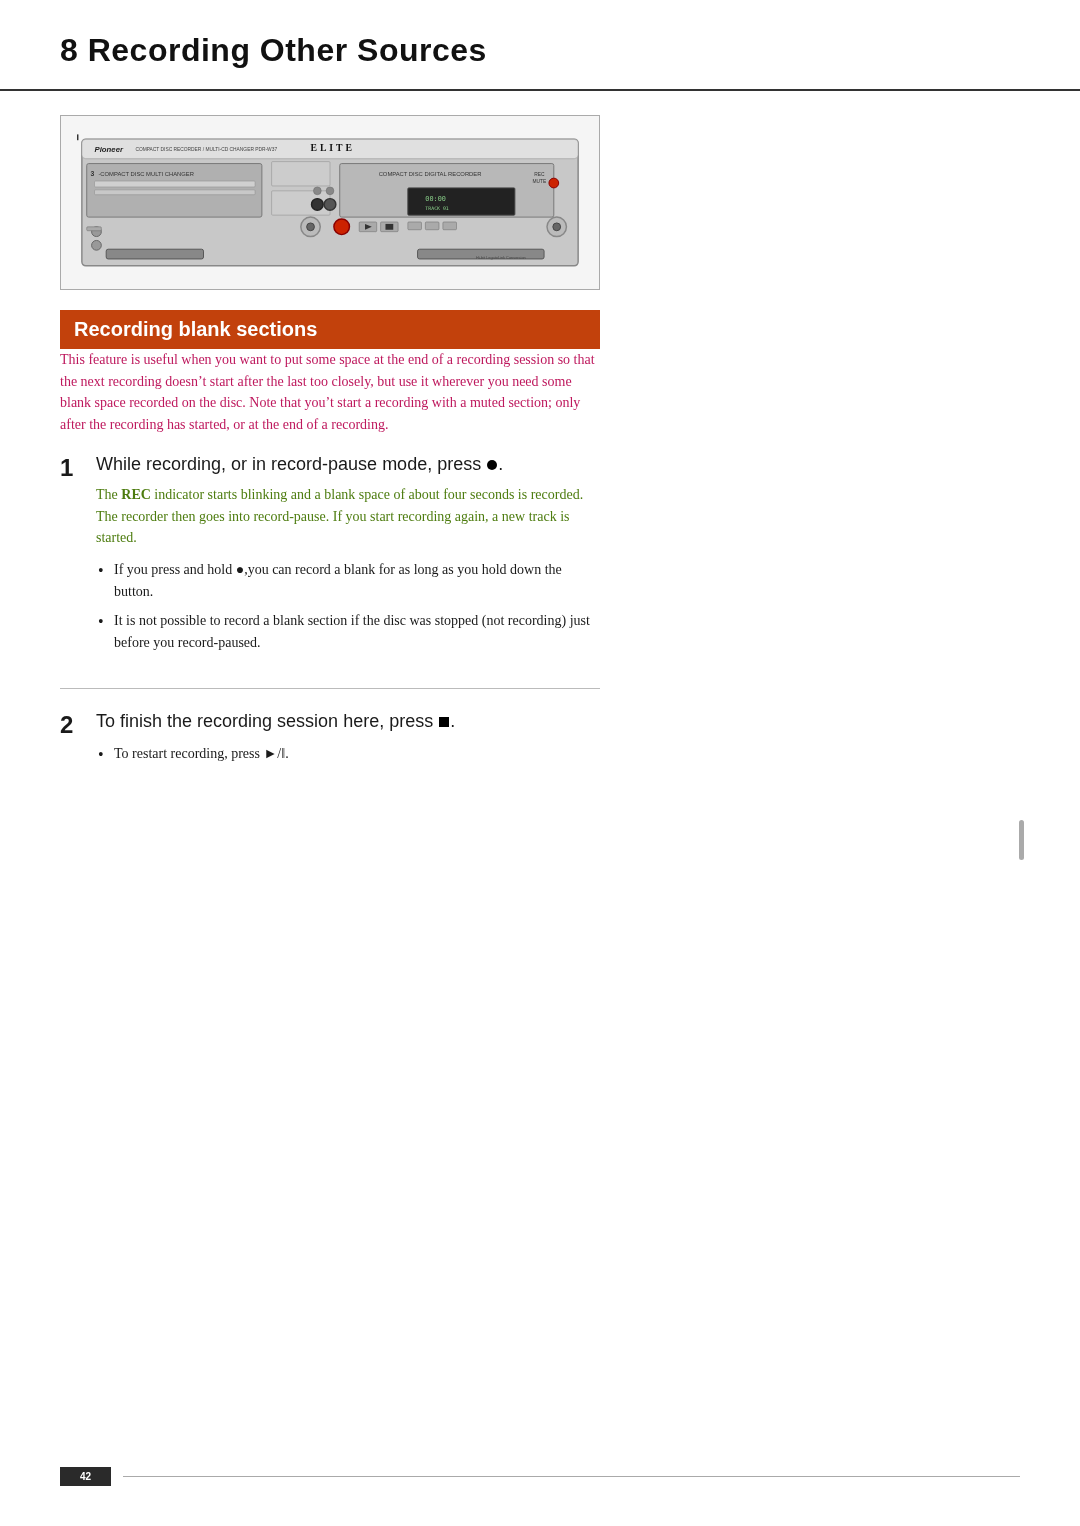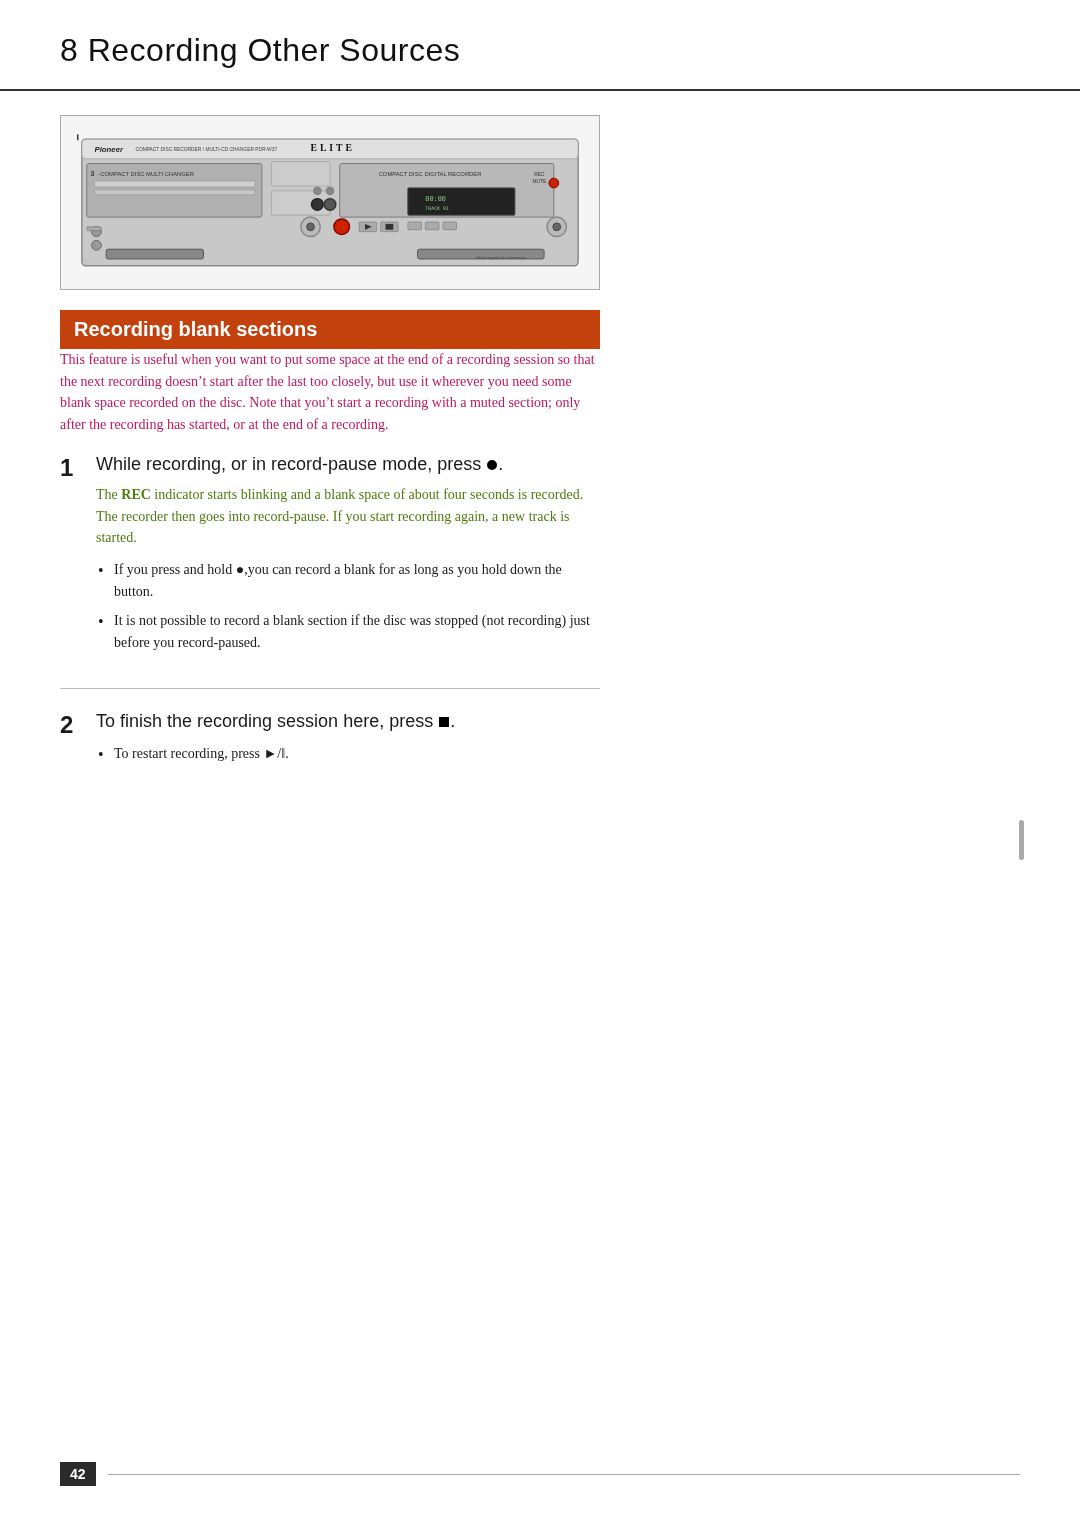--- a/index.html
+++ b/index.html
@@ -22,21 +22,21 @@
 
     
     .chapter-header {
       padding: 32px 60px 20px 60px;
       border-bottom: 2px solid #333;
       margin-bottom: 0;
     }
 
     .chapter-title {
       font-size: 32px;
-      font-weight: normal;
+      font-weight: bold;
       font-family: Arial, Helvetica, sans-serif;
       color: #111;
       letter-spacing: 0.5px;
     }
 
     
     .content-area {
       display: flex;
       flex-direction: column;
       padding: 0 60px;
@@ -174,24 +174,24 @@
       left: 0;
       right: 0;
       display: flex;
       align-items: center;
       padding: 0 60px;
     }
 
     .page-number-box {
       background: #2a2a2a;
       color: #fff;
-      font-size: 14px;
-      font-weight: bold;
-      font-family: Arial, Helvetica, sans-serif;
-      padding: 4px 10px;
+      font-size: 10px;
+      font-weight: bold;
+      font-family: Arial, Helvetica, sans-serif;
+      padding: 4px 20px;
       margin-right: 12px;
     }
 
     .page-number-line {
       flex: 1;
       height: 1px;
       background: #aaa;
     }
 
     

